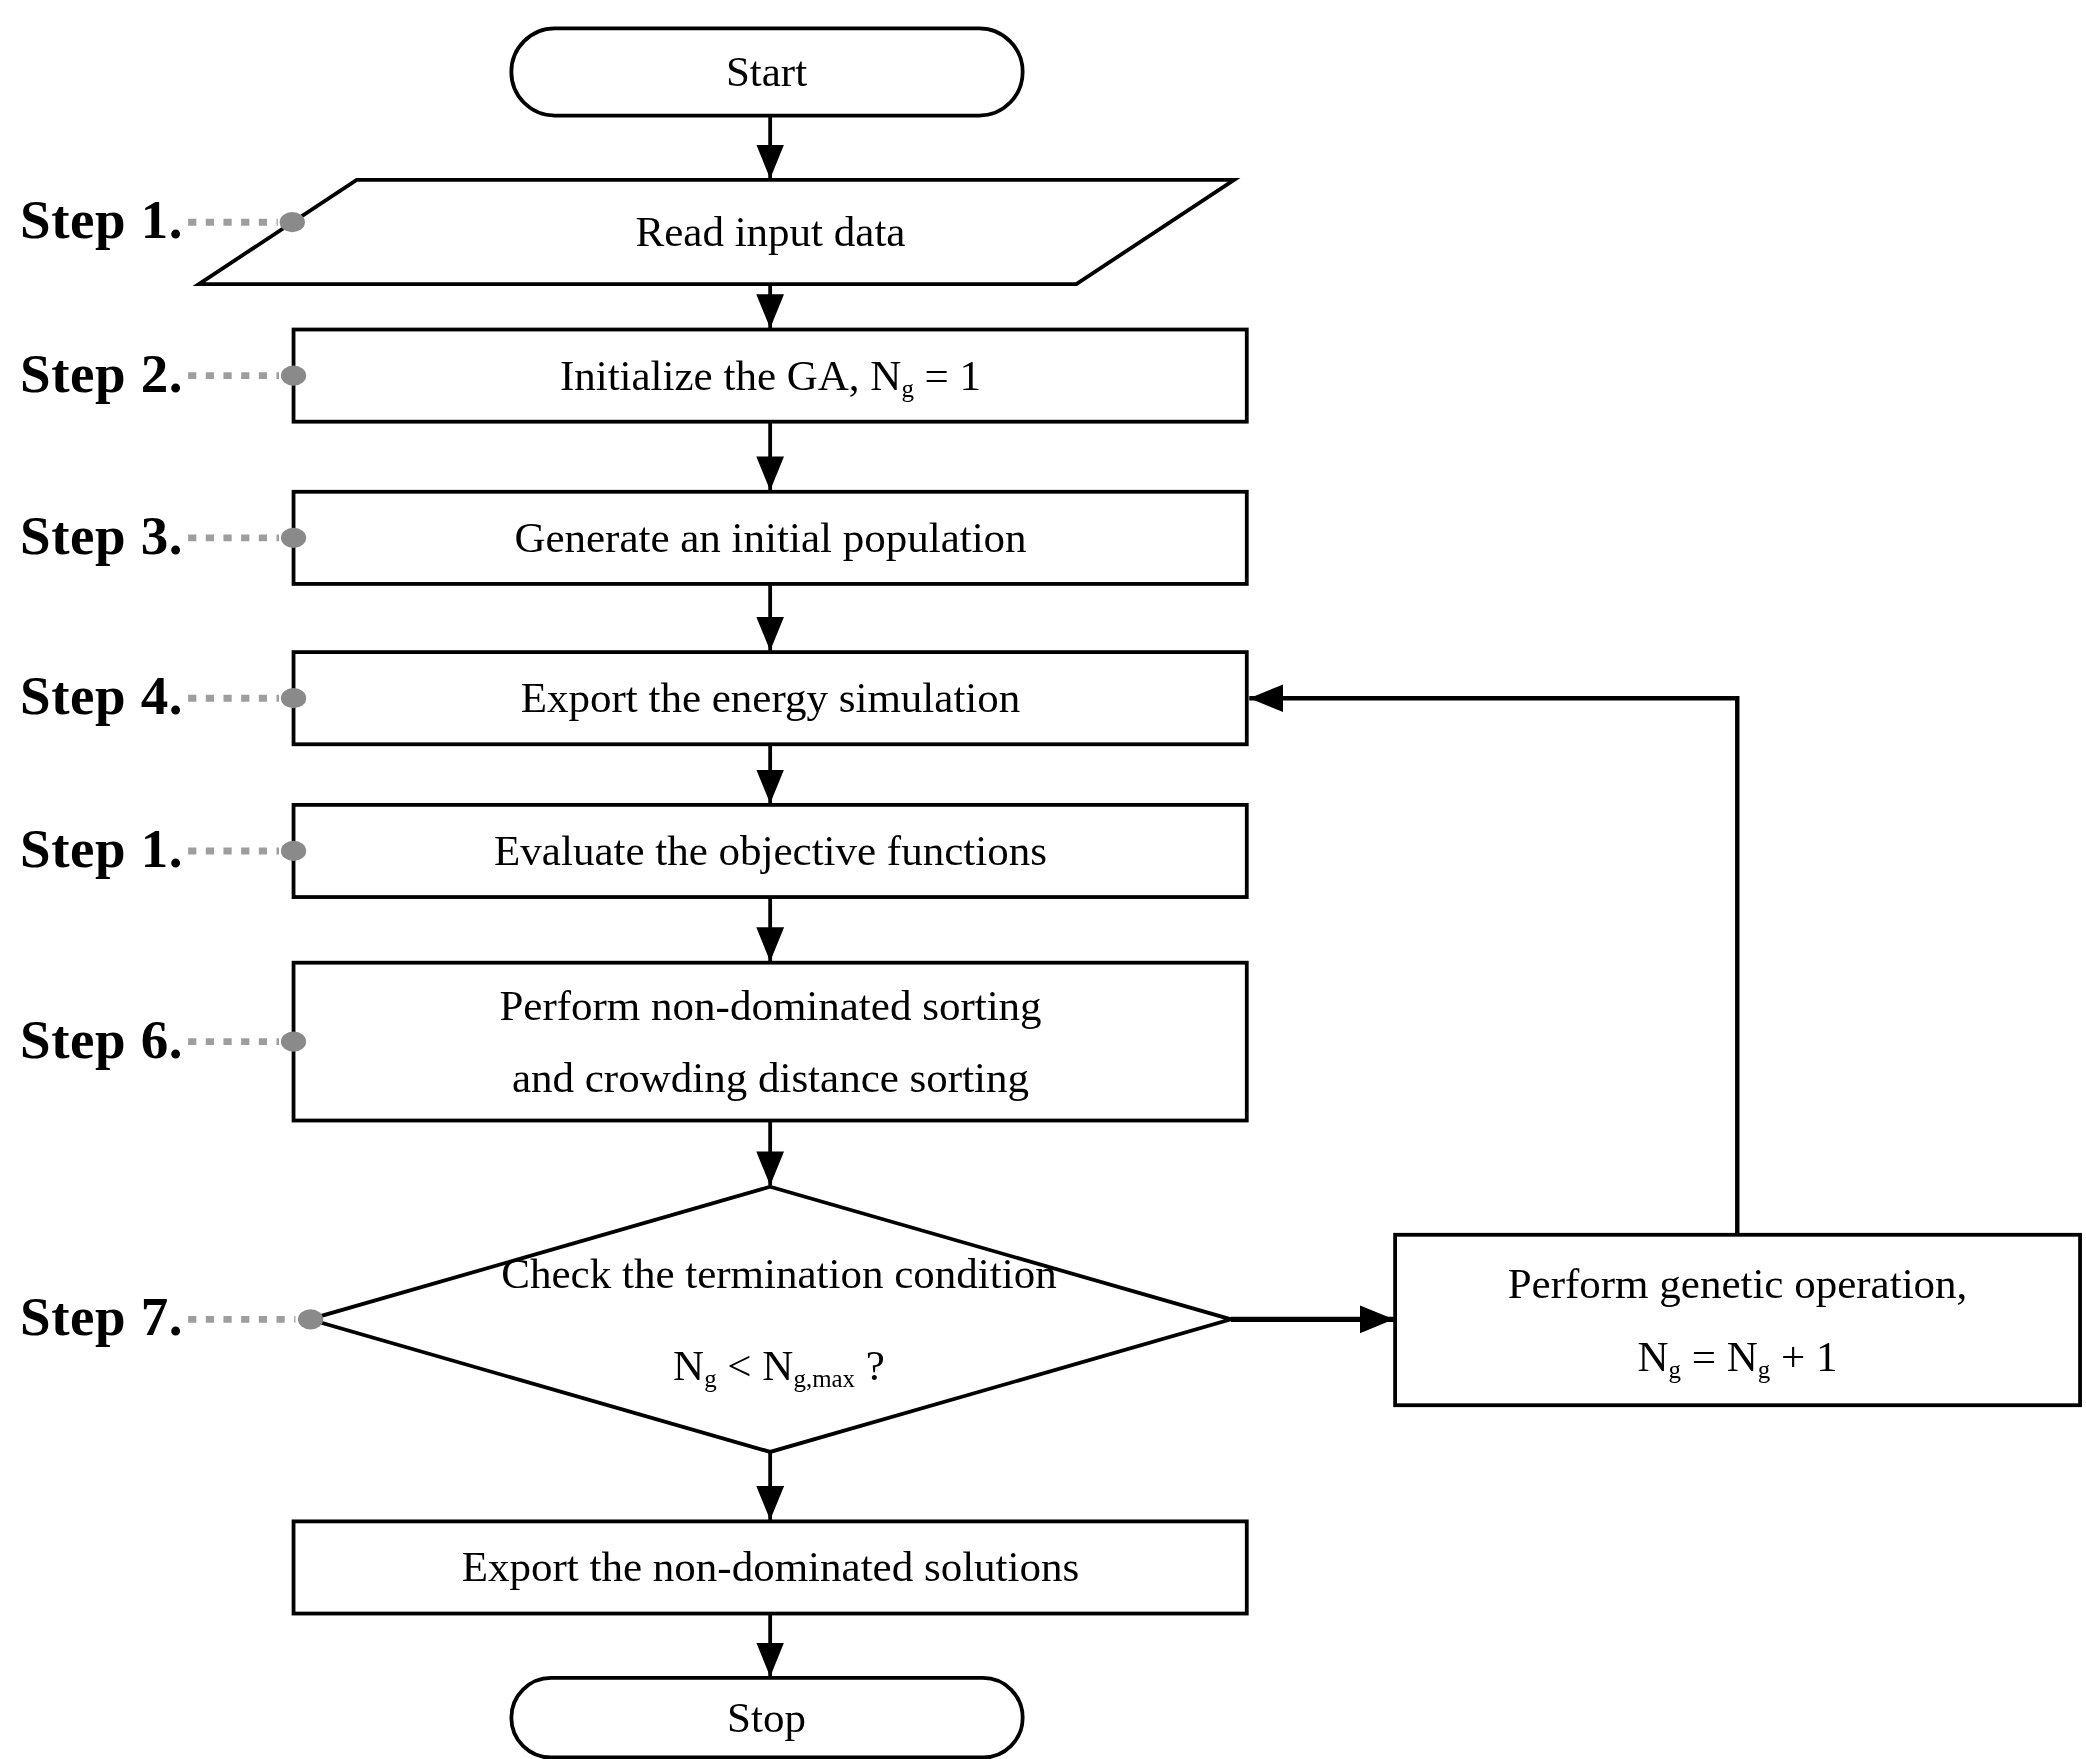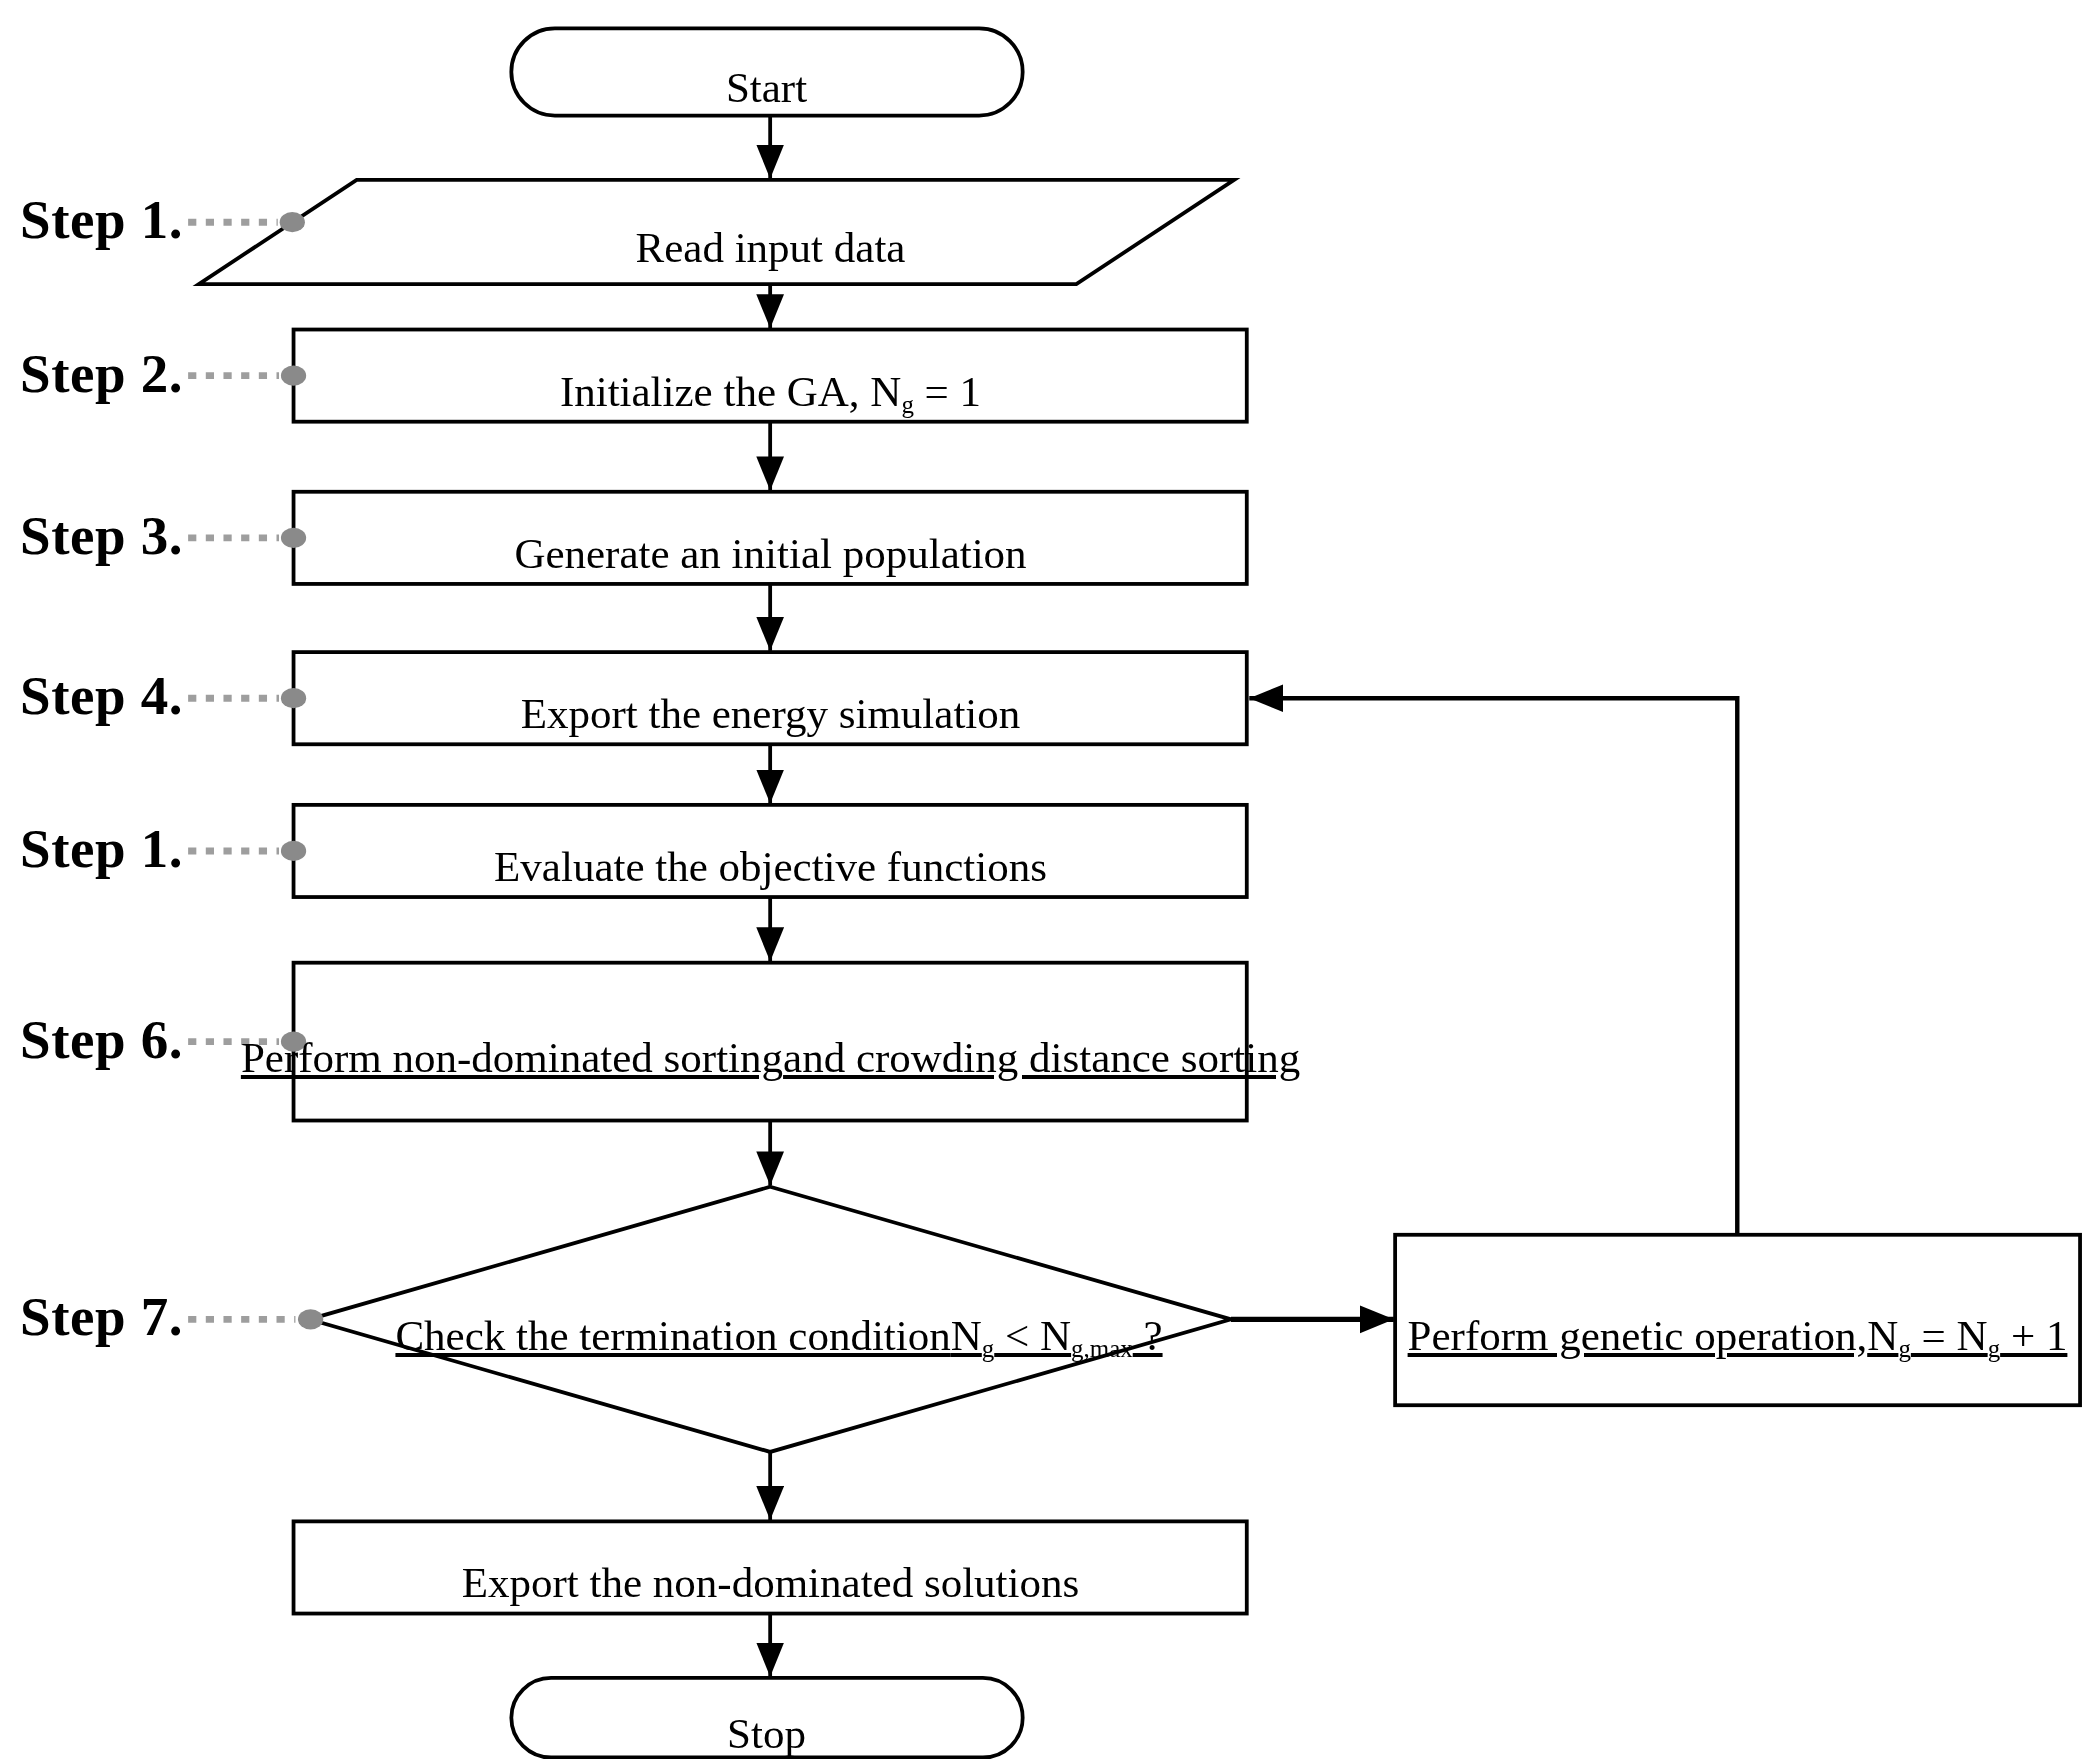--- a/index.html
+++ b/index.html
@@ -20,23 +20,22 @@
   .node-label {
     position: absolute;
     display: flex;
     align-items: center;
     justify-content: center;
     text-align: center;
     font-size: 43px;
     line-height: 1.25;
     white-space: nowrap;
     pointer-events: none;
-    margin-top: 16px;
   }
-  .two-line { flex-direction: row; text-decoration: underline; }
+  .two-line { flex-direction: column; }
   .node-label sub {
     font-size: 0.58em;
     line-height: 0;
     vertical-align: -0.28em;
   }
   .step-label {
     position: absolute;
     left: 20px;
     transform: translateY(-54%);
     font-weight: bold;

